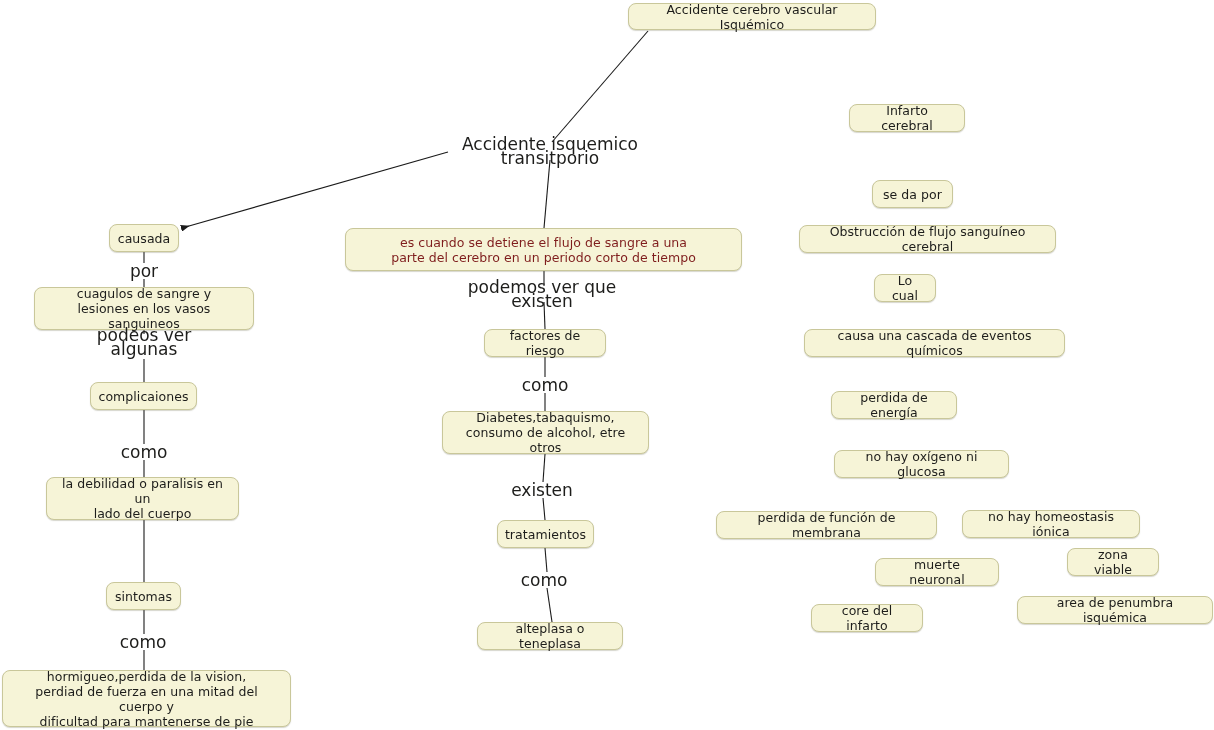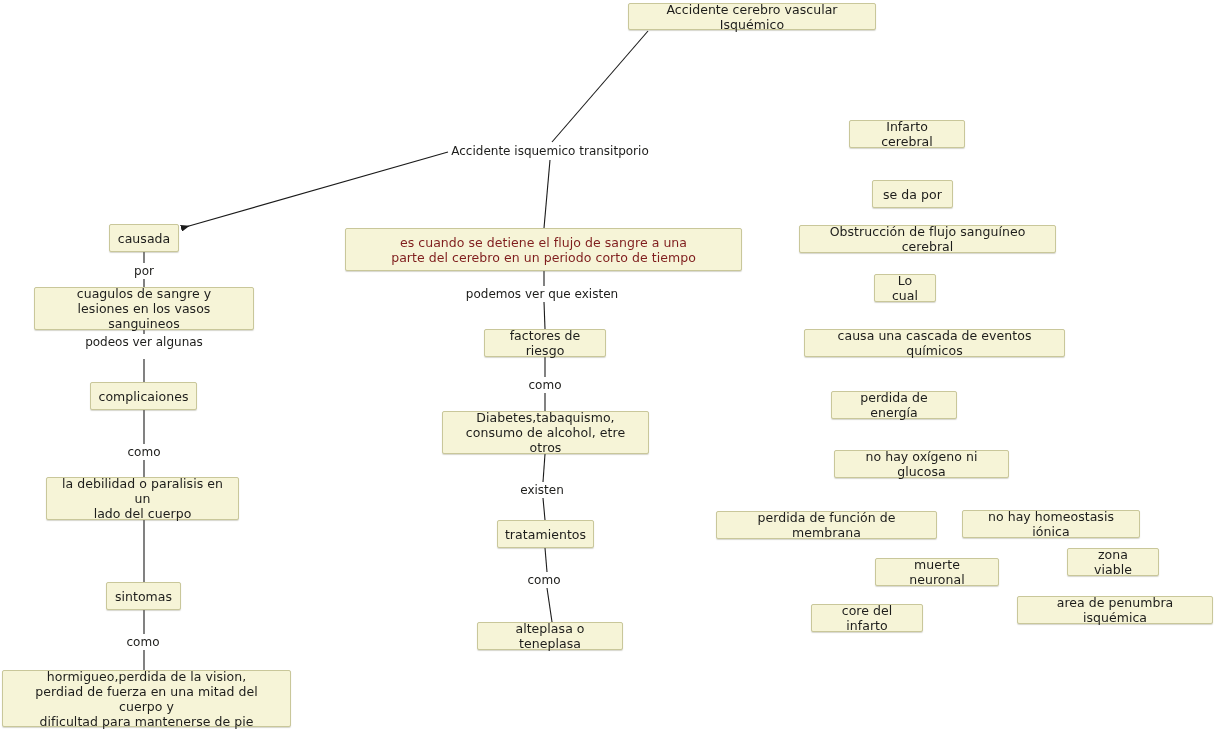--- a/index.html
+++ b/index.html
@@ -26,38 +26,38 @@
     top: 0;
     width: 1214px;
     height: 730px;
     pointer-events: none;
   }
   .node {
     position: absolute;
     box-sizing: border-box;
     background: #f6f4d7;
     border: 1px solid #c9c79a;
-    border-radius: 2px;
+    border-radius: 8px;
     color: #1d1d1b;
     font-size: 12.5px;
     line-height: 15px;
     text-align: center;
     display: flex;
     align-items: center;
     justify-content: center;
     padding: 2px 10px;
     box-shadow: 0 1px 1px rgba(120,120,90,0.30);
     white-space: pre-line;
     letter-spacing: 0.05px;
   }
   .link-label {
     position: absolute;
     box-sizing: border-box;
     color: #1d1d1b;
-    font-size: 12px;
+    font-size: 17px;
     line-height: 14px;
     text-align: center;
     display: flex;
     align-items: center;
     justify-content: center;
     background: #ffffff;
     white-space: pre-line;
   }
 </style>
 </head>
@@ -105,21 +105,21 @@
       <div class="node" style="left: 2px; top: 670px; width: 289px; height: 57px; background: rgb(246, 244, 215); border-color: rgb(201, 199, 154); color: rgb(29, 29, 27);">hormigueo,perdida de la vision,
 perdiad de fuerza en una mitad del cuerpo y
 dificultad para mantenerse de pie</div>
       <div class="node" style="left: 345px; top: 228px; width: 397px; height: 43px; background: rgb(246, 244, 215); border-color: rgb(201, 199, 154); color: #7f1d1d;">es cuando se detiene el flujo de sangre a una
 parte del cerebro en un periodo corto de tiempo</div>
       <div class="node" style="left: 484px; top: 329px; width: 122px; height: 28px; background: rgb(246, 244, 215); border-color: rgb(201, 199, 154); color: rgb(29, 29, 27);">factores de riesgo</div>
       <div class="node" style="left: 442px; top: 411px; width: 207px; height: 43px; background: rgb(246, 244, 215); border-color: rgb(201, 199, 154); color: rgb(29, 29, 27);">Diabetes,tabaquismo,
 consumo de alcohol, etre otros</div>
       <div class="node" style="left: 497px; top: 520px; width: 97px; height: 28px; background: rgb(246, 244, 215); border-color: rgb(201, 199, 154); color: rgb(29, 29, 27);">tratamientos</div>
       <div class="node" style="left: 477px; top: 622px; width: 146px; height: 28px; background: rgb(246, 244, 215); border-color: rgb(201, 199, 154); color: rgb(29, 29, 27);">alteplasa o teneplasa</div>
-      <div class="node" style="left: 849px; top: 120px; width: 116px; height: 28px; background: rgb(246, 244, 215); border-color: rgb(201, 199, 154); color: rgb(29, 29, 27);">Infarto cerebral</div>
+      <div class="node" style="left: 849px; top: 104px; width: 116px; height: 28px; background: rgb(246, 244, 215); border-color: rgb(201, 199, 154); color: rgb(29, 29, 27);">Infarto cerebral</div>
       <div class="node" style="left: 872px; top: 180px; width: 81px; height: 28px; background: rgb(246, 244, 215); border-color: rgb(201, 199, 154); color: rgb(29, 29, 27);">se da por</div>
       <div class="node" style="left: 799px; top: 225px; width: 257px; height: 28px; background: rgb(246, 244, 215); border-color: rgb(201, 199, 154); color: rgb(29, 29, 27);">Obstrucción de flujo sanguíneo cerebral</div>
       <div class="node" style="left: 874px; top: 274px; width: 62px; height: 28px; background: rgb(246, 244, 215); border-color: rgb(201, 199, 154); color: rgb(29, 29, 27);">Lo cual</div>
       <div class="node" style="left: 804px; top: 329px; width: 261px; height: 28px; background: rgb(246, 244, 215); border-color: rgb(201, 199, 154); color: rgb(29, 29, 27);">causa una cascada de eventos químicos</div>
       <div class="node" style="left: 831px; top: 391px; width: 126px; height: 28px; background: rgb(246, 244, 215); border-color: rgb(201, 199, 154); color: rgb(29, 29, 27);">perdida de energía</div>
       <div class="node" style="left: 834px; top: 450px; width: 175px; height: 28px; background: rgb(246, 244, 215); border-color: rgb(201, 199, 154); color: rgb(29, 29, 27);">no hay oxígeno ni glucosa</div>
       <div class="node" style="left: 716px; top: 511px; width: 221px; height: 28px; background: rgb(246, 244, 215); border-color: rgb(201, 199, 154); color: rgb(29, 29, 27);">perdida de función de membrana</div>
       <div class="node" style="left: 962px; top: 510px; width: 178px; height: 28px; background: rgb(246, 244, 215); border-color: rgb(201, 199, 154); color: rgb(29, 29, 27);">no hay homeostasis iónica</div>
       <div class="node" style="left: 1067px; top: 548px; width: 92px; height: 28px; background: rgb(246, 244, 215); border-color: rgb(201, 199, 154); color: rgb(29, 29, 27);">zona viable</div>
       <div class="node" style="left: 875px; top: 558px; width: 124px; height: 28px; background: rgb(246, 244, 215); border-color: rgb(201, 199, 154); color: rgb(29, 29, 27);">muerte neuronal</div>

